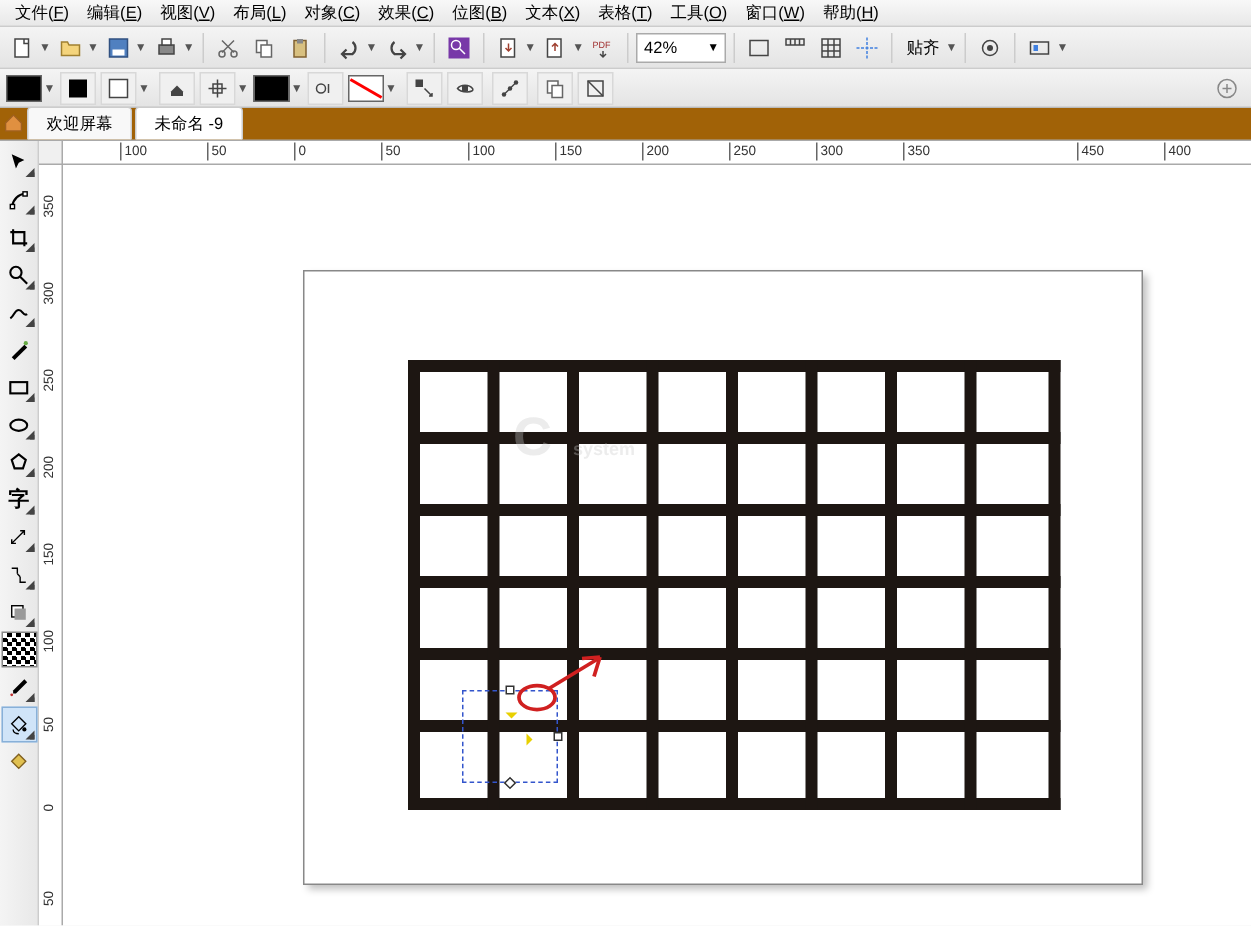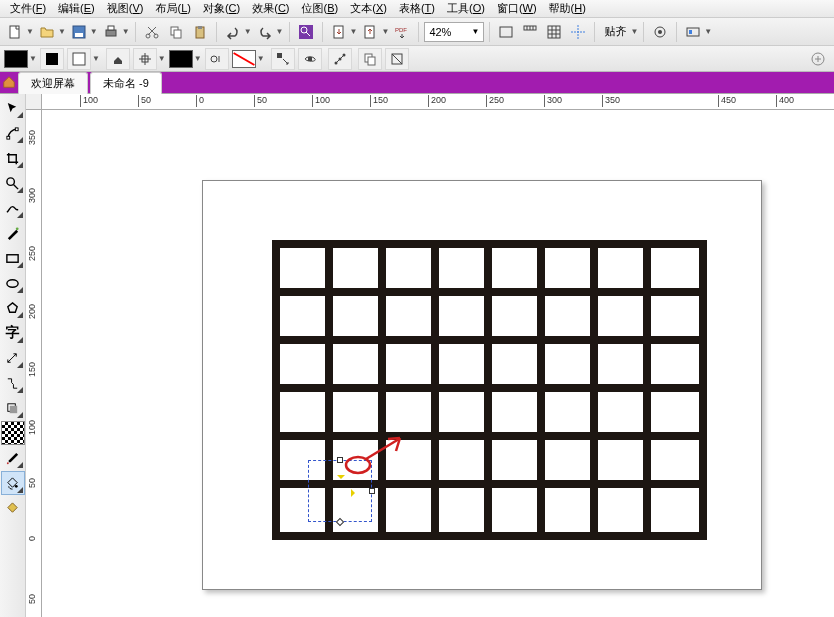--- a/index.html
+++ b/index.html
@@ -21,21 +21,21 @@
 
 .snap-label { padding: 0 4px; font-family: Liberation Mono, monospace; }
 
 .property-bar { background: linear-gradient(#f4f4f4, #e4e4e4); height: 26px; display: flex; align-items: center; padding: 2px 4px; gap: 3px; border-bottom: 1px solid #bbb; }
 .prop-swatch { width: 24px; height: 18px; border: 1px solid #666; background: #000; }
 .prop-swatch.none { background: #fff; position: relative; }
 .prop-swatch.none::after { content: ''; position: absolute; width: 24px; height: 2px; background: red; top: 7px; left: -1px; transform: rotate(30deg); }
 .prop-btn { width: 24px; height: 22px; display: flex; align-items: center; justify-content: center; border: 1px solid #d8d8d8; background: #f0f0f0; cursor: pointer; }
 .prop-btn svg { width: 16px; height: 16px; }
 
-.tab-bar { background: #a21caf; height: 22px; display: flex; align-items: flex-start; padding-left: 18px; border-bottom: 1px solid #aaa; position: relative; }
+.tab-bar { background: #a16207; height: 22px; display: flex; align-items: flex-end; padding-left: 18px; border-bottom: 1px solid #aaa; position: relative; }
 .tab-home-icon { position: absolute; left: 2px; top: 3px; width: 14px; height: 14px; }
 .tab { padding: 3px 12px; background: #f8f8f8; border: 1px solid #ccc; border-bottom: none; margin-right: 2px; font-size: 11px; cursor: pointer; border-radius: 3px 3px 0 0; }
 .tab.active { background: #fff; }
 
 .workspace { display: flex; height: calc(617px - 18px - 28px - 26px - 22px); }
 
 .tool-panel { width: 26px; background: linear-gradient(to right, #f4f4f4, #e8e8e8); border-right: 1px solid #ccc; display: flex; flex-direction: column; padding-top: 2px; }
 .tool-btn { width: 24px; height: 24px; margin: 0 auto 1px; display: flex; align-items: center; justify-content: center; cursor: pointer; border: 1px solid transparent; position: relative; }
 .tool-btn.active { background: #d0e4f8; border-color: #88b0d8; }
 .tool-btn svg { width: 15px; height: 15px; }
@@ -467,20 +467,23 @@
           <div class="vl" style="left:53px"></div>
           <div class="vl" style="left:106px"></div>
         <div class="vl" style="left:159px"></div>
           <div class="vl" style="left:212px"></div>
           <div class="vl" style="left:265px"></div>
         <div class="vl" style="left:318px"></div>
           <div class="vl" style="left:371px"></div>
           <div class="vl" style="left:427px"></div>
       </div>
 
+      <div class="watermark">
+        <span>C</span> <small style="display:inline">system</small>
+      </div>
 
       <div class="sel-marquee">
         <div class="sel-handle tm"></div>
         <div class="sel-handle bm"></div>
         <div class="sel-handle rm"></div>
         <div class="sel-arrow ya"></div>
         <div class="sel-arrow yb"></div>
       </div>
 
       <div class="annot">

